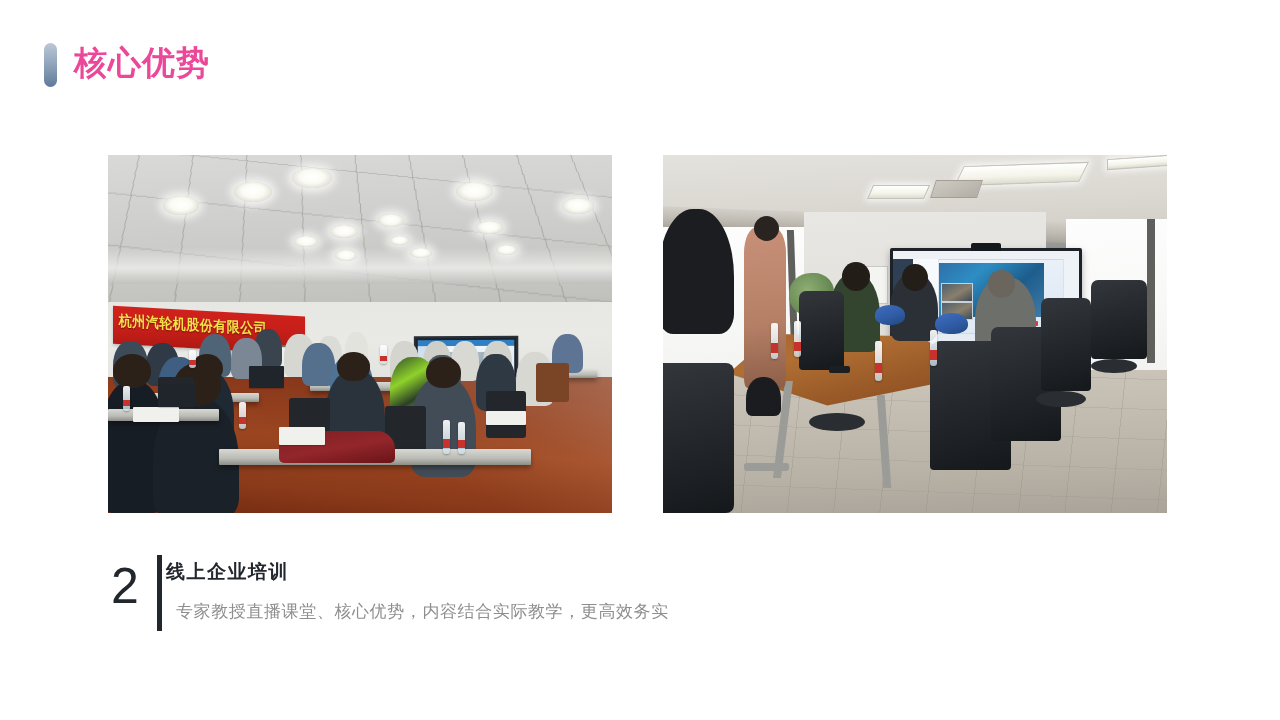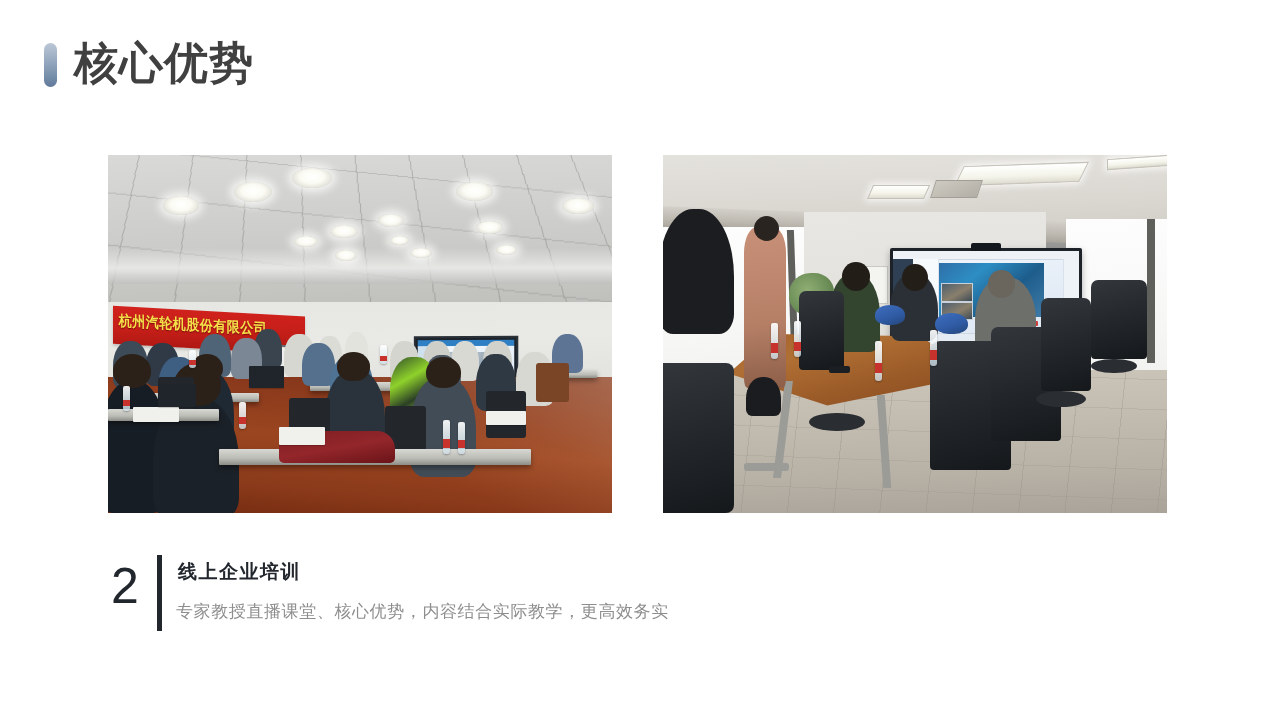--- a/index.html
+++ b/index.html
@@ -34,24 +34,24 @@
     width: 13px;
     height: 44px;
     border-radius: 7px;
     background: linear-gradient(175deg, #b9c6d6 0%, #8fa3bb 42%, #6f88a4 78%, #5e7párt 100%);
     background: linear-gradient(178deg, #bcc8d7 0%, #93a6bd 45%, #728ba6 80%, #61789a 100%);
   }
   .title-text {
     position: absolute;
     left: 74px;
     top: 40px;
-    font-size: 44px;
+    font-size: 33px;
     line-height: 46px;
     font-weight: bold;
-    color: #404040;
+    color: #ec4899;
     letter-spacing: 1px;
     white-space: nowrap;
   }
 
   
   .photo {
     position: absolute;
     overflow: hidden;
     background: #9a9a98;
   }
@@ -365,21 +365,21 @@
   .cap-rule {
     position: absolute;
     left: 57px;
     top: 7px;
     width: 5px;
     height: 76px;
     background: #22262d;
   }
   .cap-heading {
     position: absolute;
-    left: 78px;
+    left: 66px;
     top: 10px;
     font-size: 19px;
     line-height: 28px;
     font-weight: bold;
     color: #22262d;
     letter-spacing: 1.5px;
     white-space: nowrap;
   }
   .cap-sub {
     position: absolute;

